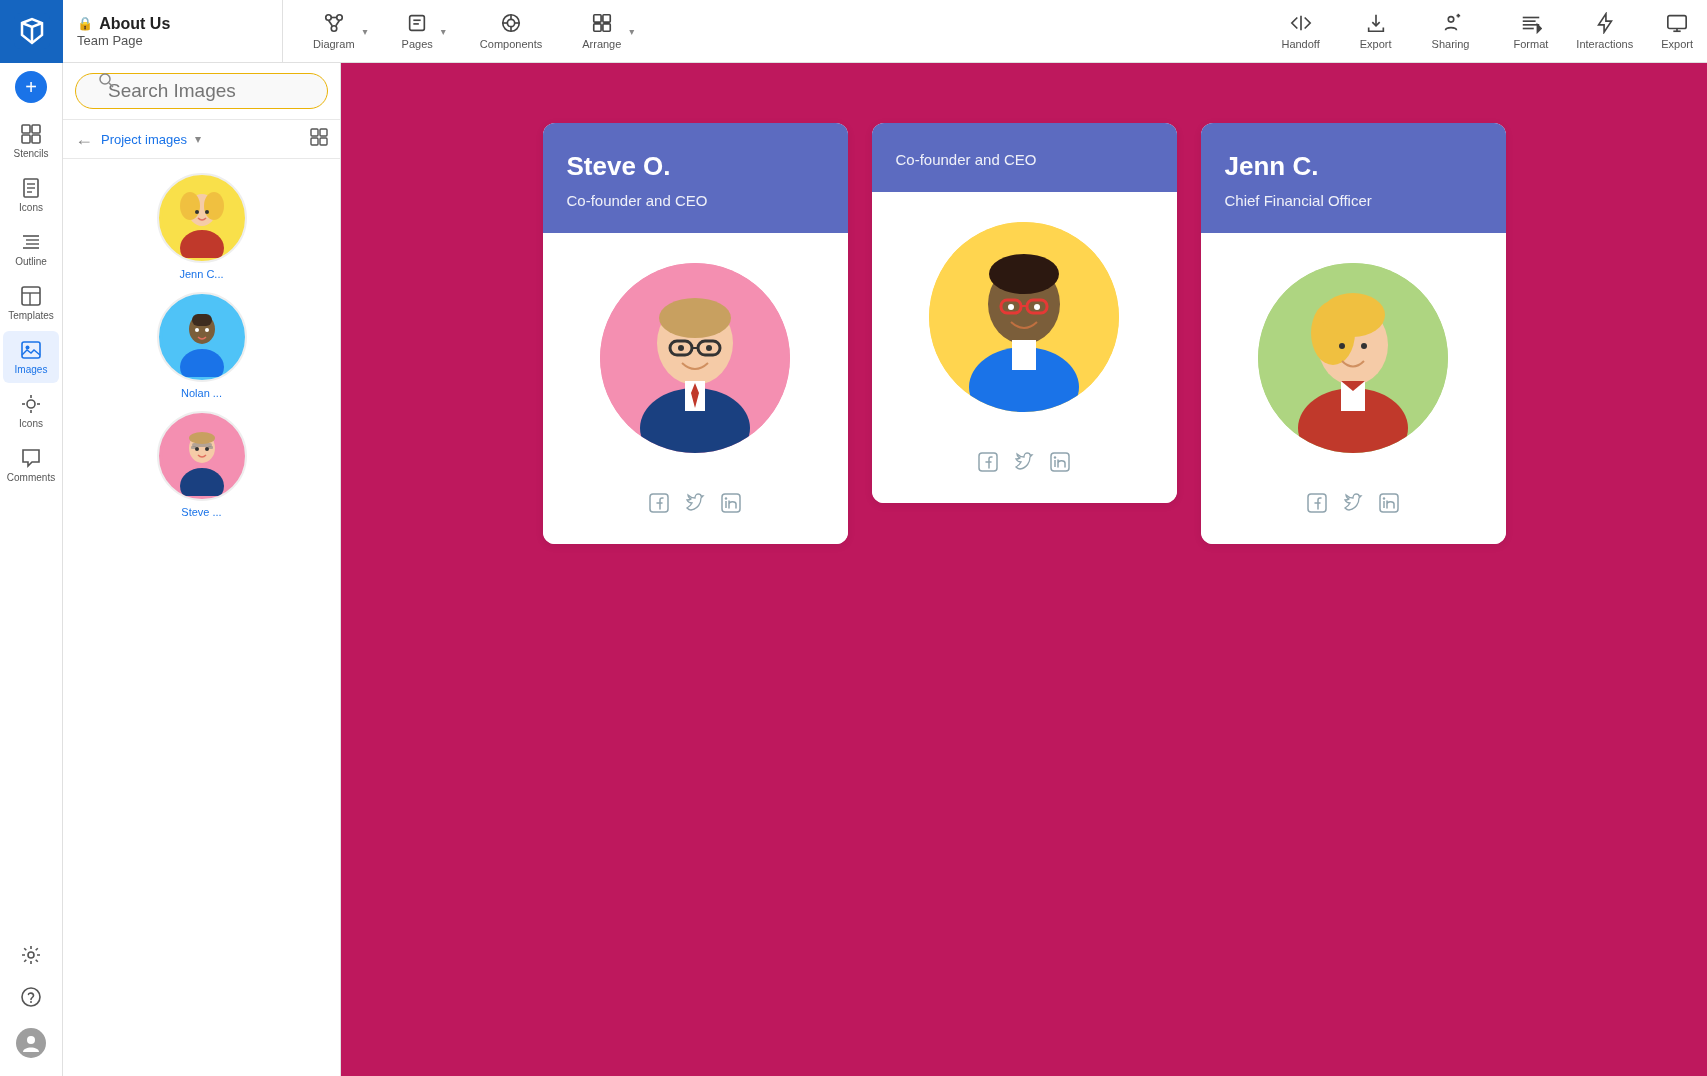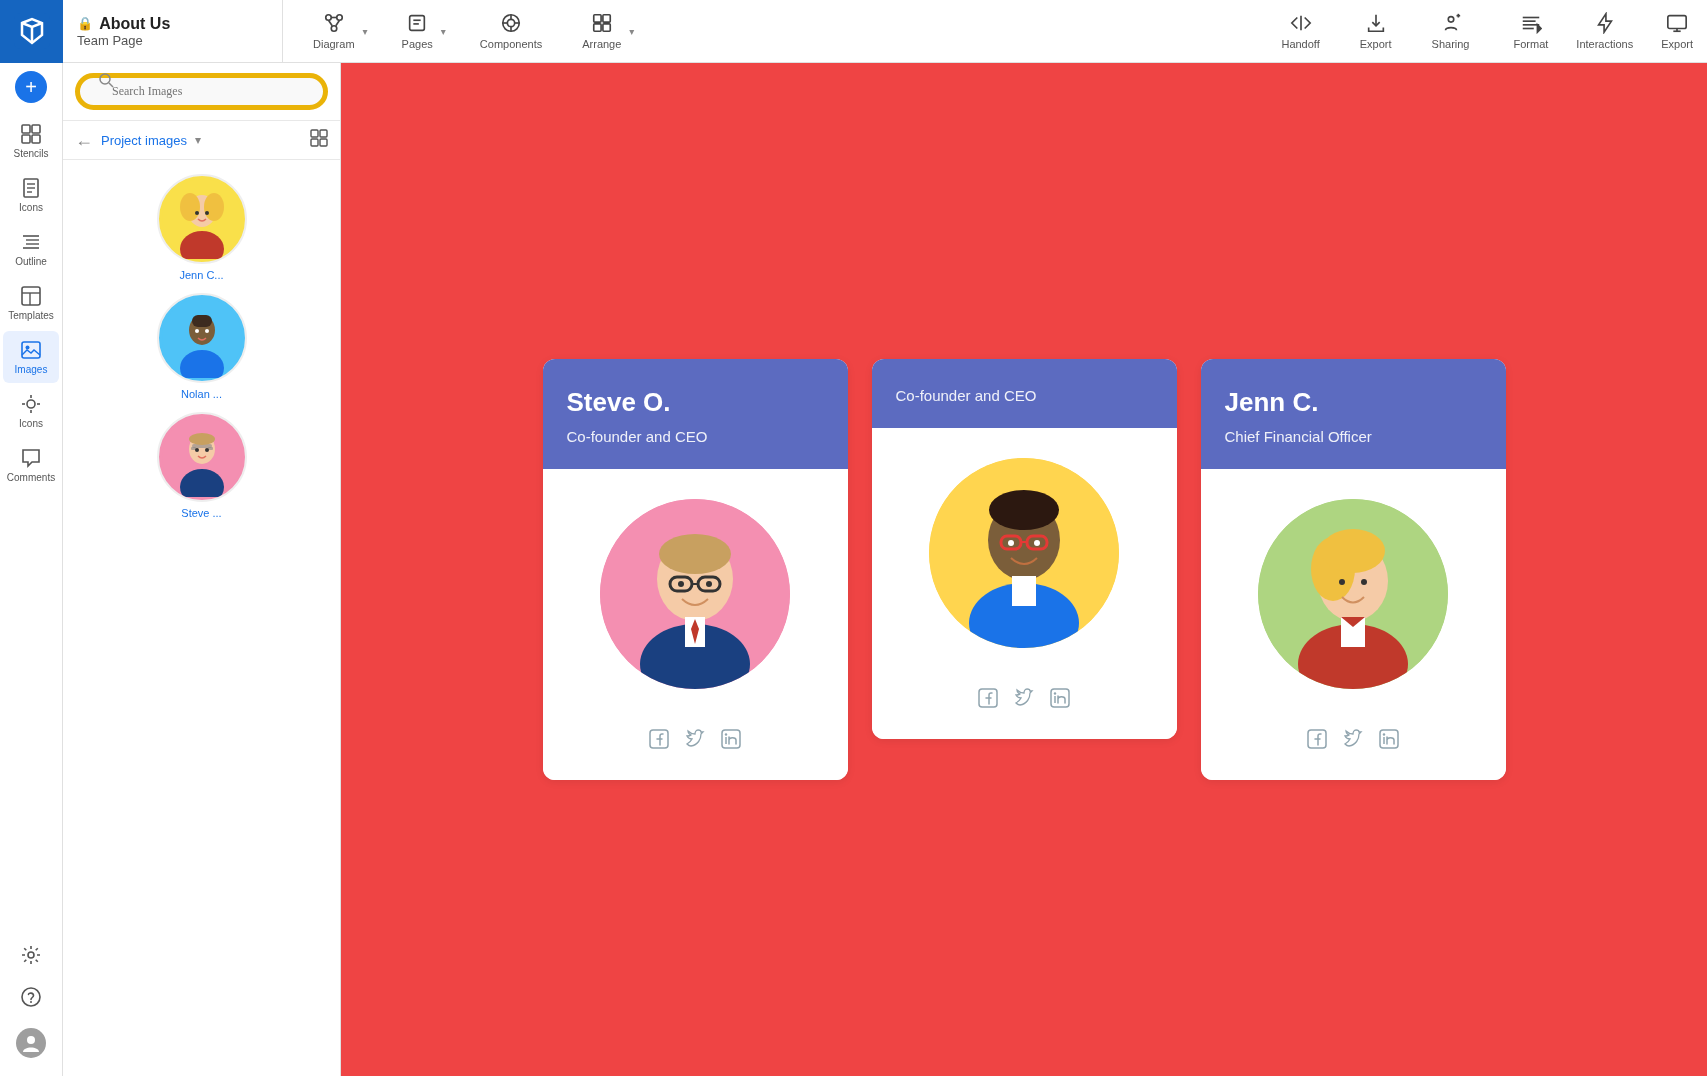--- a/index.html
+++ b/index.html
@@ -122,29 +122,28 @@
       flex-direction: column;
       flex-shrink: 0;
     }
     .search-bar {
       padding: 10px 12px;
       border-bottom: 1px solid #e8e8e8;
       display: flex; align-items: center;
       gap: 8px;
     }
     .search-bar input {
-      border: 5px solid #eab308;
+      border: 1px solid #eab308;
       border-radius: 20px;
       padding: 6px 12px 6px 32px;
-      font-size: 12px;
+      font-size: 19px;
       width: 100%;
       outline: none;
       color: #333;
       background: #f9f9f9;
-      font-family: Liberation Serif, serif;
     }
     .search-bar .search-icon-wrap {
       position: absolute;
       left: 24px;
       color: #888;
       pointer-events: none;
     }
     .search-wrap { position: relative; flex: 1; }
     .panel-nav {
       display: flex; align-items: center;
@@ -180,26 +179,25 @@
     }
     .image-thumb .thumb-circle {
       width: 90px; height: 90px; border-radius: 50%; overflow: hidden;
       border: 2px solid #eee;
     }
     .image-thumb .thumb-label { font-size: 11px; color: #1a73e8; text-align: center; }
 
     
     .canvas {
       flex: 1;
-      background: #ef4444;
+      background: #be185d;
       display: flex;
-      align-items: center;
       justify-content: center;
       overflow: auto;
-      padding: 40px;
+      padding: 60px;
     }
     .cards-row {
       display: flex;
       gap: 24px;
       align-items: flex-start;
     }
     .team-card {
       width: 305px;
       background: #fff;
       border-radius: 12px;

